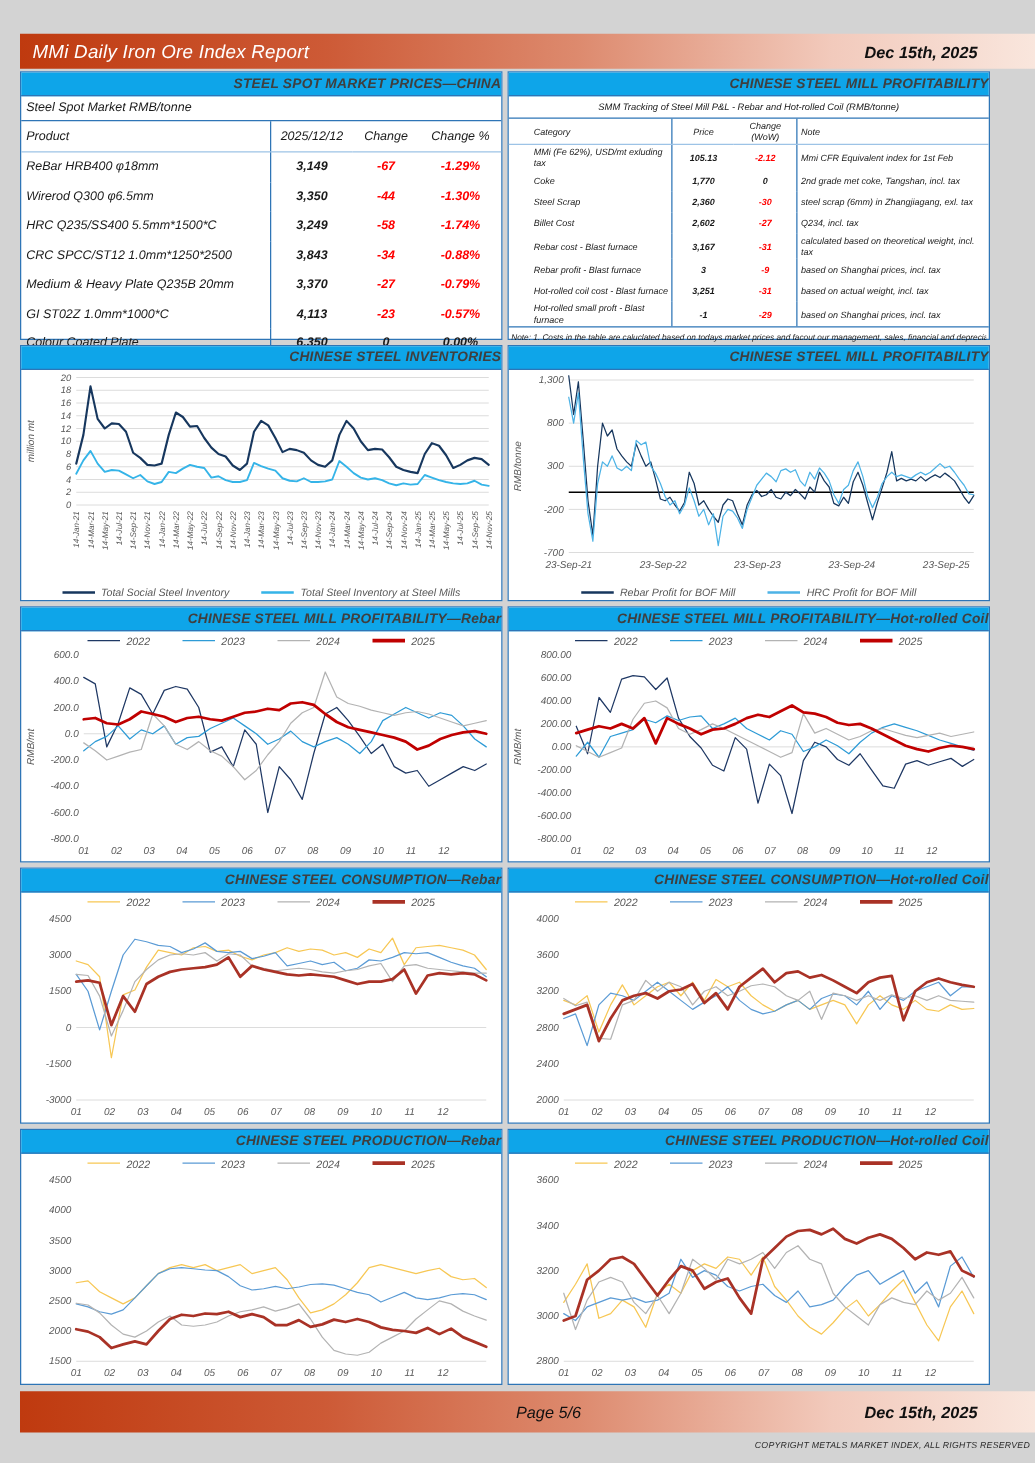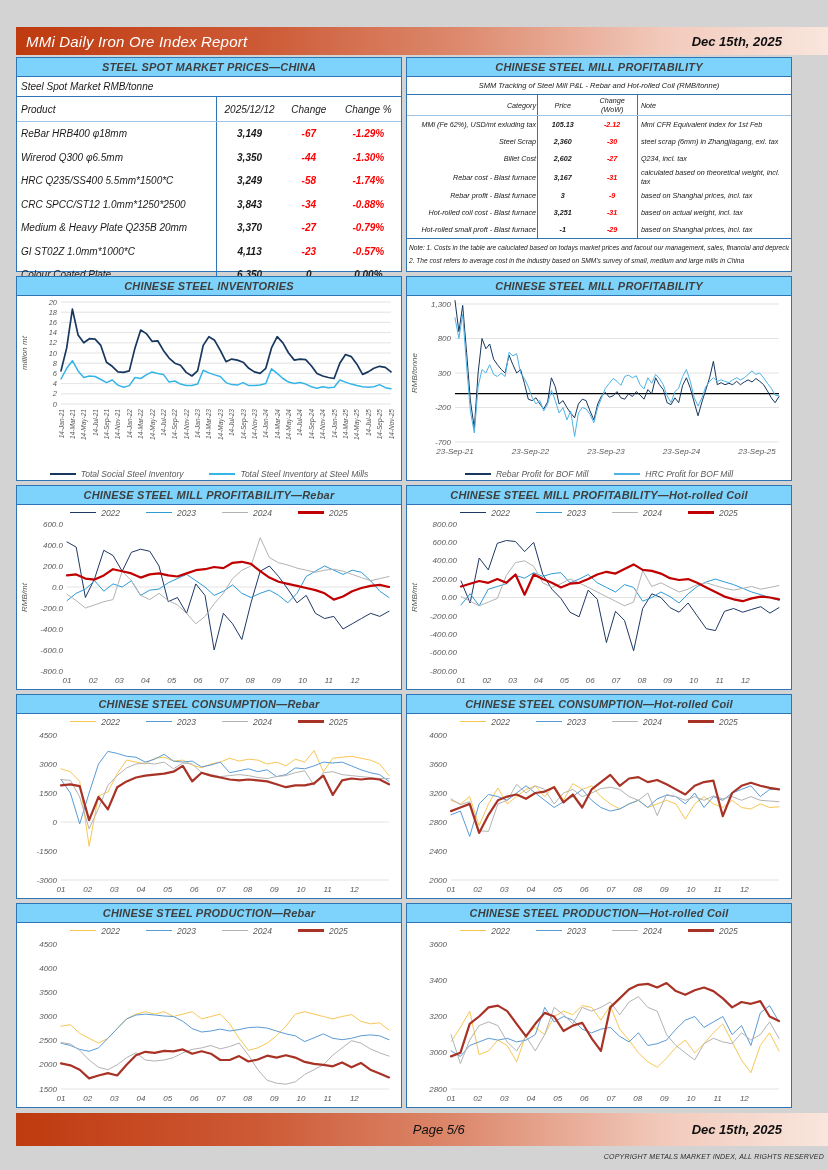--- a/index.html
+++ b/index.html
@@ -16,42 +16,42 @@
   .hdr-title{flex:1;color:#ffffff;font-size:15px;padding-left:10px;letter-spacing:.2px;}
   .hdr-date{color:#101010;font-size:13px;font-weight:bold;padding-right:46px;}
   .footer-bar{height:33px;margin-top:5px;}
   .footer-page{flex:1;text-align:center;color:#101010;font-size:13px;padding-left:170px;}
   .copyright{margin-top:7px;text-align:right;font-size:7px;color:#2b2b2b;padding-right:4px;letter-spacing:.2px;}
   
   .grid{display:grid;grid-template-columns:386px 386px;column-gap:4px;margin-top:4px;}
   .grid.first{margin-top:2px;}
   .panel{border:1.5px solid #2e75b6;background:#ffffff;box-sizing:border-box;}
   .panel-title{
-    background:#7dd3fc;border-bottom:1.5px solid #2e75b6;
-    font-weight:bold;font-size:11px;color:#3f3f3f;text-align:center;
+    background:#0ea5e9;border-bottom:1.5px solid #2e75b6;
+    font-weight:bold;font-size:11px;color:#3f3f3f;text-align:right;
     height:18px;line-height:18px;letter-spacing:.2px;
   }
   .tbl-panel{height:215px;}
   .chart-panel{height:205px;}
   .panel-body{position:relative;height:186px;}
   
   .spot-sub{font-size:10px;height:19px;line-height:19px;padding-left:4px;border-bottom:1px solid #2e75b6;}
   table{border-collapse:collapse;width:100%;table-layout:fixed;}
   .spot-table{font-size:10px;}
   .spot-table th{font-weight:normal;height:22px;border-bottom:1px solid #9dc3e6;}
   .spot-table td{height:21.5px;}
   .spot-table th:first-child,.spot-table td:first-child{text-align:left;padding-left:4px;border-right:1px solid #2e75b6;}
   .spot-table th,.spot-table td{text-align:center;}
   .val{font-weight:bold;}
   
   .pnl-sub{font-size:7.5px;height:17px;line-height:17px;text-align:center;border-bottom:1px solid #2e75b6;}
   .pnl-table{font-size:7.2px;}
   .pnl-table th{font-weight:normal;height:14px;border-bottom:1px solid #9dc3e6;}
   .pnl-table td{height:15px;}
-  .pnl-table th:nth-child(1),.pnl-table td:nth-child(1){text-align:right;padding-left:3px;border-right:1px solid #2e75b6;}
+  .pnl-table th:nth-child(1),.pnl-table td:nth-child(1){text-align:left;padding-left:20px;border-right:1px solid #2e75b6;}
   .pnl-table th:nth-child(2),.pnl-table td:nth-child(2){text-align:center;}
   .pnl-table th:nth-child(3),.pnl-table td:nth-child(3){text-align:center;border-right:1px solid #2e75b6;}
   .pnl-table th:nth-child(4),.pnl-table td:nth-child(4){text-align:left;padding-left:3px;}
   .notes{border-top:1px solid #2e75b6;font-size:6.6px;color:#1a1a1a;padding:2px 2px 0 2px;}
   .notes div{white-space:nowrap;overflow:hidden;height:13px;line-height:13px;}
   
   svg{display:block;}
   .legend{
     display:flex;justify-content:center;align-items:center;gap:26px;
     font-size:8.5px;color:#595959;height:15px;
@@ -150,20 +150,26 @@
           <th>Category</th>
           <th>Price</th>
           <th>Change (WoW)</th>
           <th>Note</th>
         </tr>
         <tr>
               <td>MMi (Fe 62%), USD/mt exluding tax</td>
               <td class="val">105.13</td>
               <td class="chg" style="color: rgb(255, 0, 0);">-2.12</td>
               <td>Mmi CFR Equivalent index for 1st Feb</td>
+            </tr>
+        <tr>
+              <td>Coke</td>
+              <td class="val">1,770</td>
+              <td class="chg">0</td>
+              <td>2nd grade met coke, Tangshan, incl. tax</td>
             </tr>
         <tr>
               <td>Steel Scrap</td>
               <td class="val">2,360</td>
               <td class="chg" style="color: rgb(255, 0, 0);">-30</td>
               <td>steel scrap (6mm) in Zhangjiagang, exl. tax</td>
             </tr>
         <tr>
               <td>Billet Cost</td>
               <td class="val">2,602</td>

